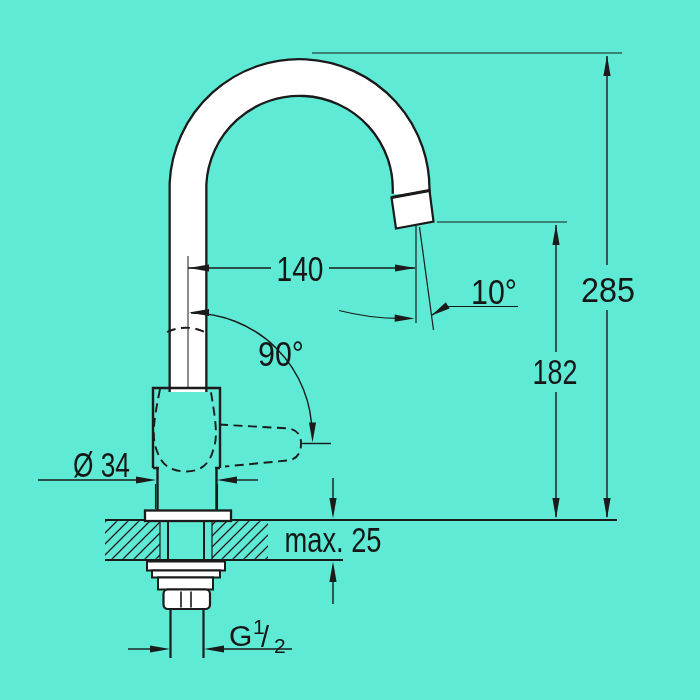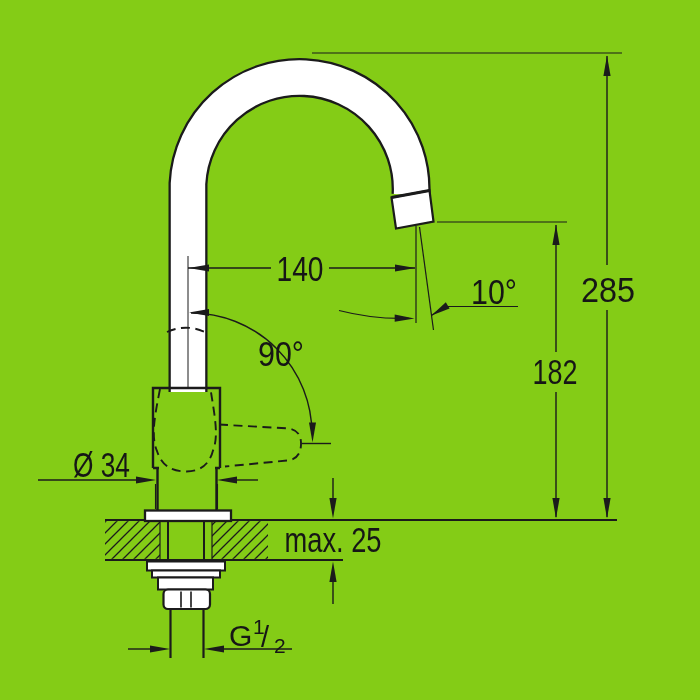--- a/index.html
+++ b/index.html
@@ -1,16 +1,16 @@
 <!DOCTYPE html>
 <html><head>
 <meta charset="utf-8">
 <style>
   html,body{margin:0;padding:0;background:#fff;}
-  .stage{position:relative;width:700px;height:700px;background:#84cc16;overflow:hidden;
+  .stage{position:relative;width:700px;height:700px;background:#5eead4;overflow:hidden;
          font-family:"Liberation Sans", sans-serif;}
   svg{position:absolute;left:0;top:0;}
   text{fill:#161616;font-family:"Liberation Sans", sans-serif;}
   .lbl{font-size:35px;}
   .lbl-g{font-size:30px;}
   .lbl-frac{font-size:21px;}
   .lbl-slash{font-size:29px;}
 </style>
 </head>
 <body>

